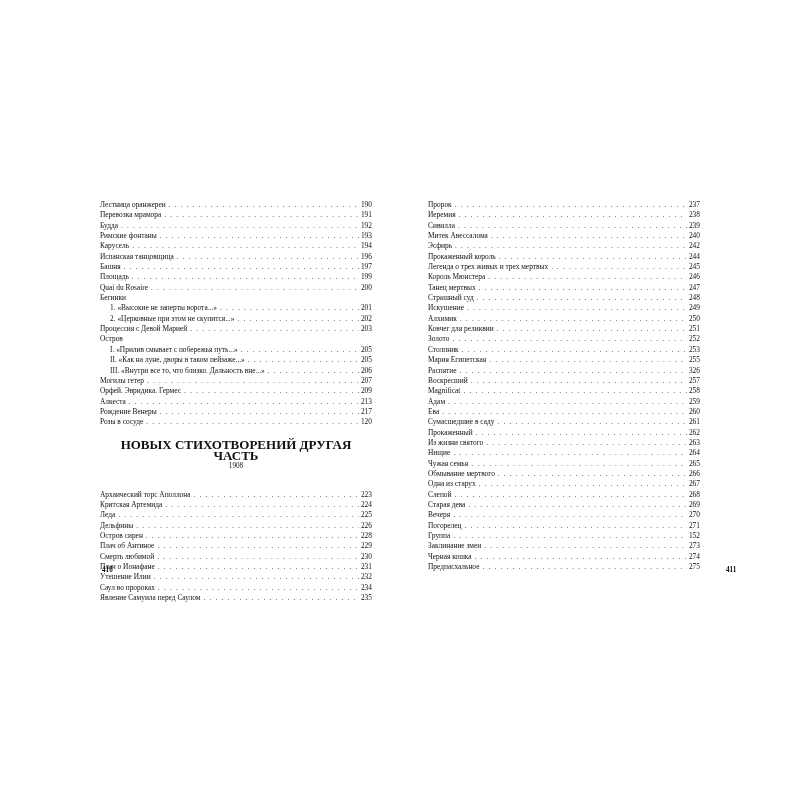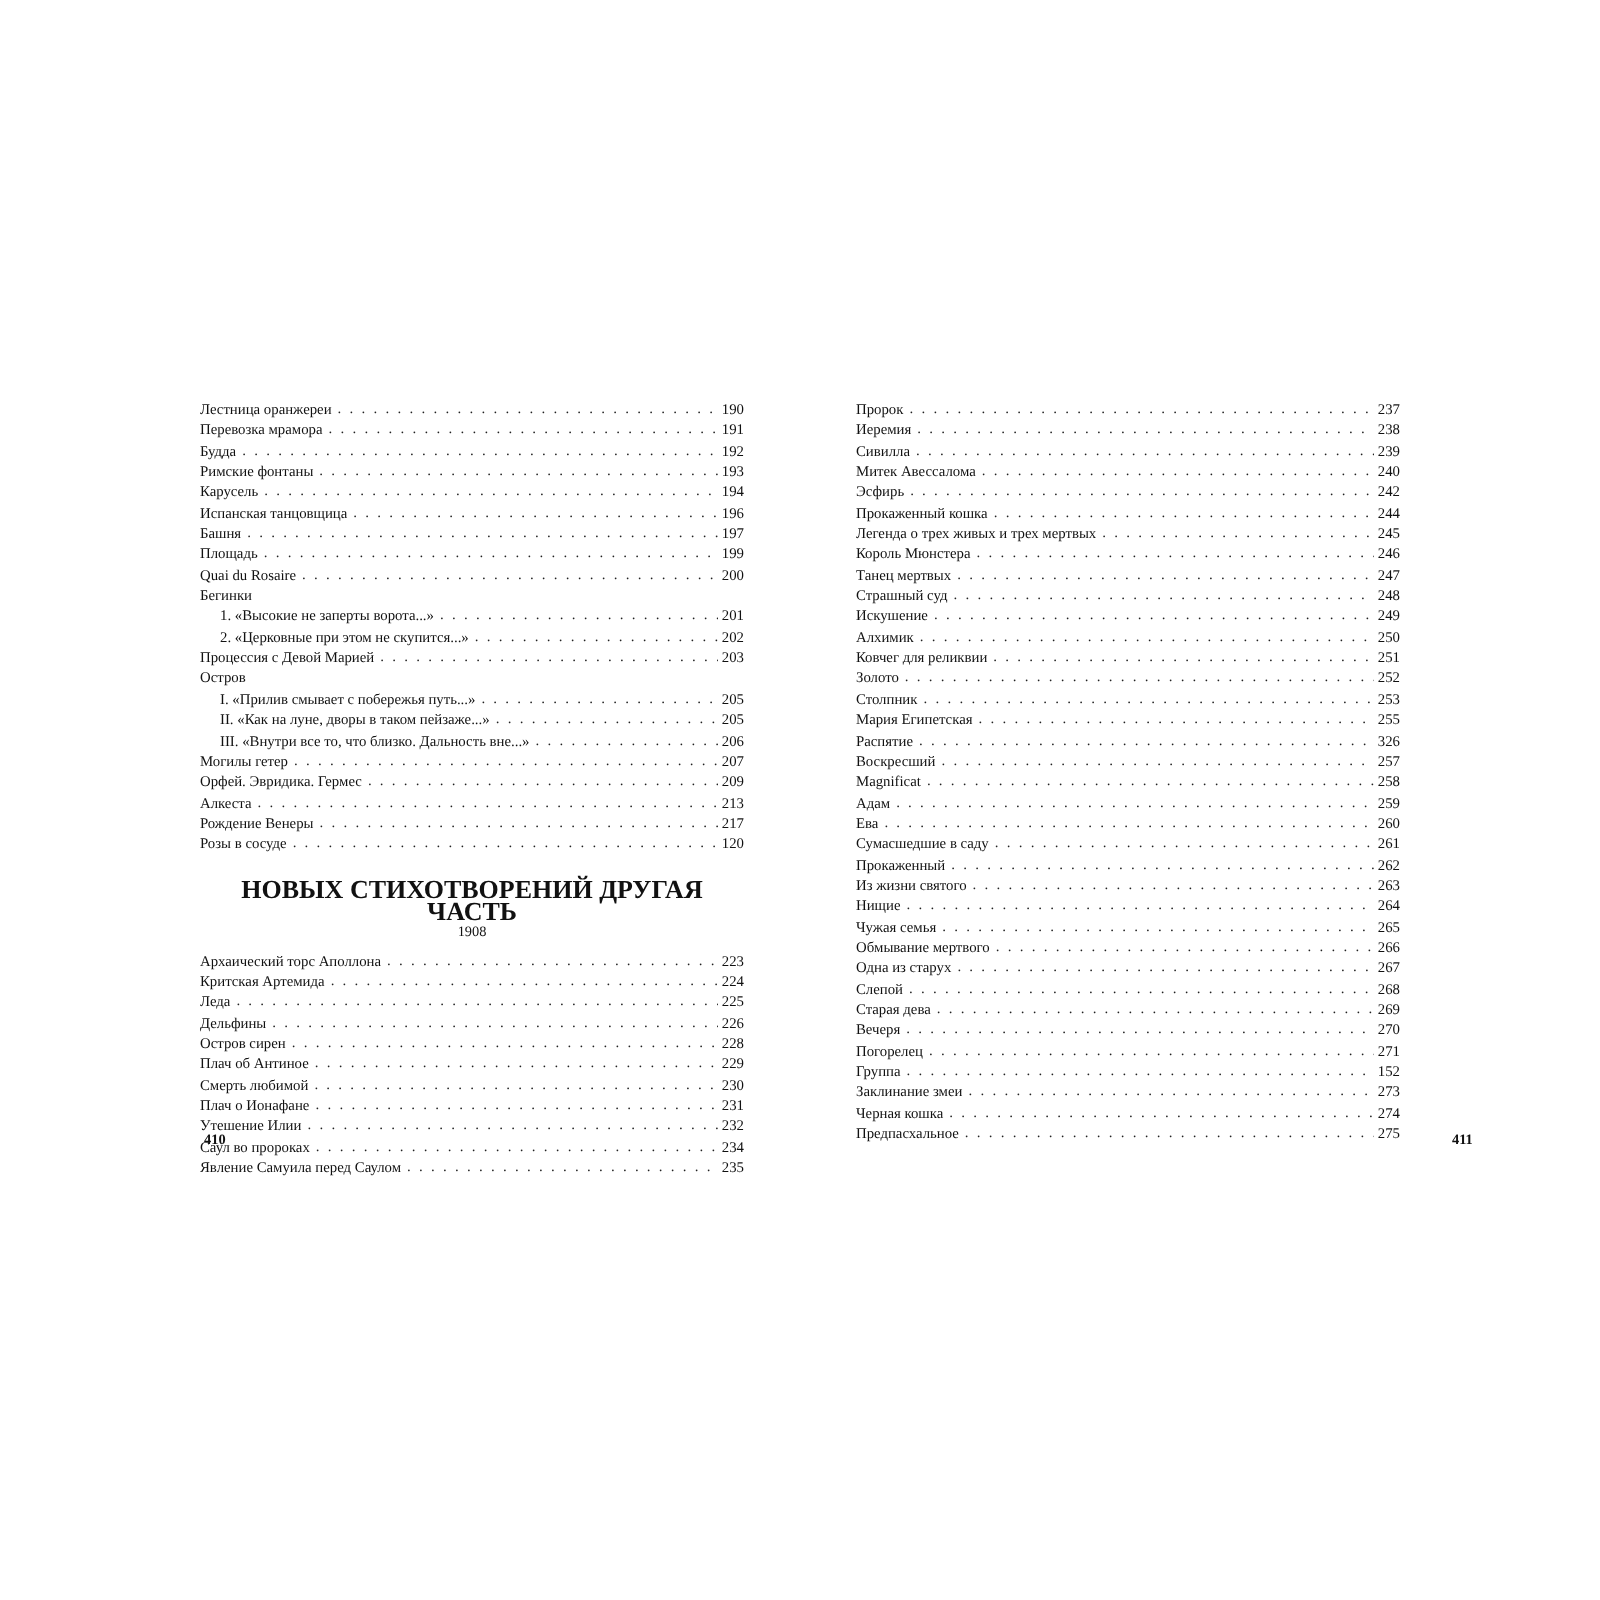--- a/index.html
+++ b/index.html
@@ -72,21 +72,21 @@
     font-size: 13px;
     line-height: 11px;
     font-weight: bold;
     margin-top: 11px;
     margin-bottom: 0px;
   }
   .section-year {
     text-align: center;
     font-size: 7.2px;
     line-height: 10px;
-    margin-bottom: 5px;
+    margin-bottom: 19px;
   }
   .folio {
     position: absolute;
     font-size: 7.2px;
     font-weight: bold;
     color: #111;
     margin-left: 24px;
   }
   .folio-left {
     left: 78px;
@@ -286,21 +286,21 @@
           <span class="title">Митек Авессалома</span>
           <span class="dots">. . . . . . . . . . . . . . . . . . . . . . . . . . . . . . . . . . . . . . . . . . . . . . . . . . . . . . . . . . . . . . . . . . . . . . </span>
           <span class="page-num">240</span>
         </div>
         <div class="toc-line">
           <span class="title">Эсфирь</span>
           <span class="dots">. . . . . . . . . . . . . . . . . . . . . . . . . . . . . . . . . . . . . . . . . . . . . . . . . . . . . . . . . . . . . . . . . . . . . . </span>
           <span class="page-num">242</span>
         </div>
         <div class="toc-line">
-          <span class="title">Прокаженный кошка</span>
+          <span class="title">Прокаженный король</span>
           <span class="dots">. . . . . . . . . . . . . . . . . . . . . . . . . . . . . . . . . . . . . . . . . . . . . . . . . . . . . . . . . . . . . . . . . . . . . . </span>
           <span class="page-num">244</span>
         </div>
         <div class="toc-line">
           <span class="title">Легенда о трех живых и трех мертвых</span>
           <span class="dots">. . . . . . . . . . . . . . . . . . . . . . . . . . . . . . . . . . . . . . . . . . . . . . . . . . . . . . . . . . . . . . . . . . . . . . </span>
           <span class="page-num">245</span>
         </div>
         <div class="toc-line">
           <span class="title">Король Мюнстера</span>

